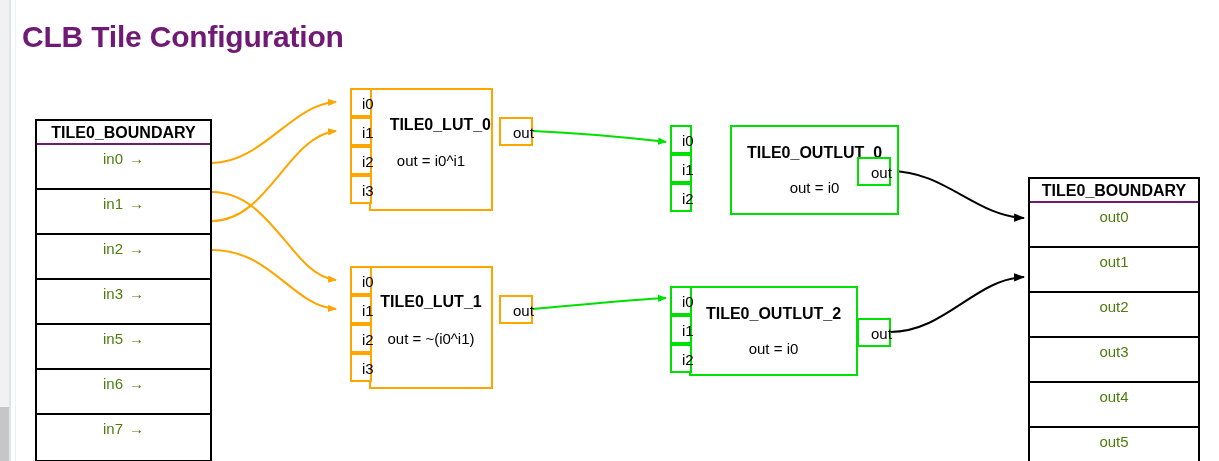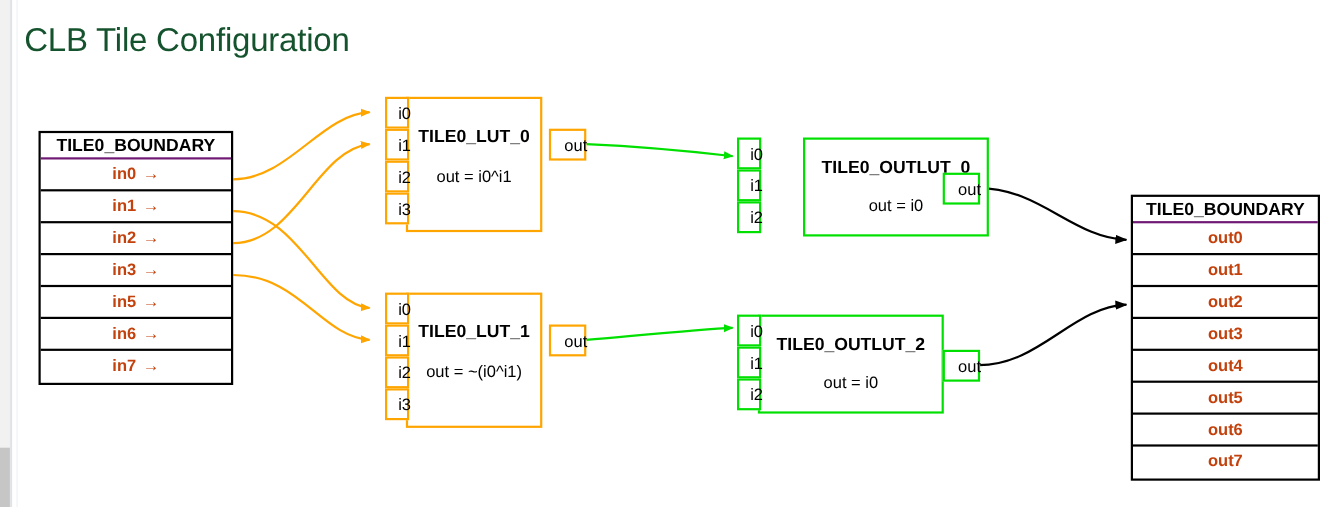--- a/index.html
+++ b/index.html
@@ -41,22 +41,22 @@
     width: 1px; height: 461px;
     background: #eef1f3;
   }
 
   
   #page-title {
     position: absolute;
     left: 22px;
     top: 20px;
     font-size: 30px;
-    font-weight: normal;
-    color: #14532d;
+    font-weight: bold;
+    color: #701a75;
     letter-spacing: -0.2px;
     white-space: nowrap;
   }
 
   
   #wire-layer {
     position: absolute;
     left: 0; top: 0;
     width: 1219px; height: 461px;
     pointer-events: none;
@@ -76,27 +76,26 @@
     color: #000000;
     border-bottom: 2px solid #701a75;
     height: 24px;
     line-height: 24px;
     box-sizing: border-box;
     white-space: nowrap;
   }
   .boundary .bnd-row {
     font-size: 15px;
     text-align: center;
-    color: #c2410c;
-    height: 29px;
+    color: #4d7c0f;
+    height: 45px;
     line-height: 28px;
     border-bottom: 2px solid #000000;
     box-sizing: border-box;
     white-space: nowrap;
-    font-weight: bold;
   }
   .boundary .bnd-row:last-child { border-bottom: none; }
   .bnd-row .arrow { margin-left: 6px; font-size: 15px; }
 
   
   .block {
     position: absolute;
     box-sizing: border-box;
     background: #ffffff;
   }
@@ -192,21 +191,21 @@
   </div>
   <div class="bnd-row">
     <span>in6</span><span class="arrow">→</span>
   </div>
   <div class="bnd-row">
     <span>in7</span><span class="arrow">→</span>
   </div>
 </div>
 
 <div class="block lut" id="lut0-body" style="left:369px; top:88px; width:124px; height:123px;">
-  <div class="blk-title" style="top:26px;">TILE0_LUT_0</div>
+  <div class="blk-title" style="top:26px;text-align:right;">TILE0_LUT_0</div>
   <div class="blk-eq" style="top:62px;">out = i0^i1</div>
 </div>
 <div class="port lut" style="left:350px; top:88px; width:22px;">i0</div>
 <div class="port lut" style="left:350px; top:117px; width:22px;">i1</div>
 <div class="port lut" style="left:350px; top:146px; width:22px;">i2</div>
 <div class="port lut" style="left:350px; top:175px; width:22px;">i3</div>
 <div class="port lut out-port" style="left:499px; top:117px; width:34px;">out</div>
 
 <div class="block lut" id="lut1-body" style="left:369px; top:266px; width:124px; height:123px;">
   <div class="blk-title" style="top:25px;">TILE0_LUT_1</div>

